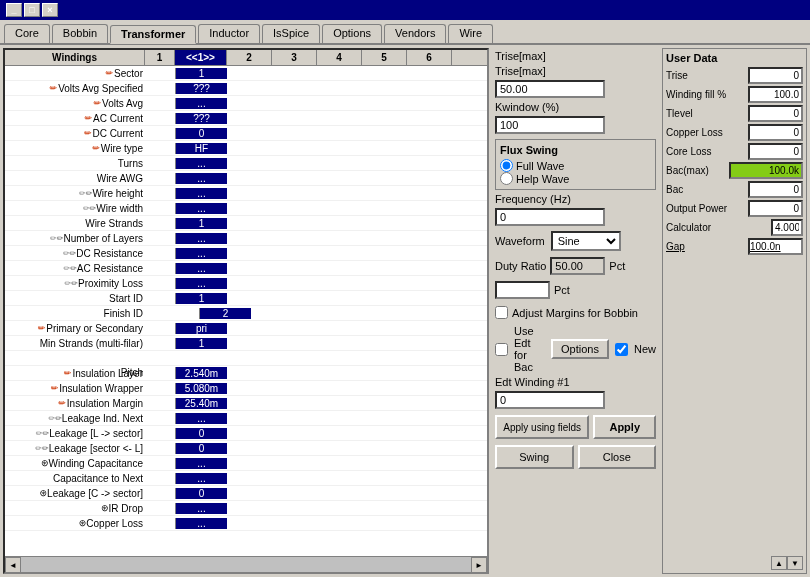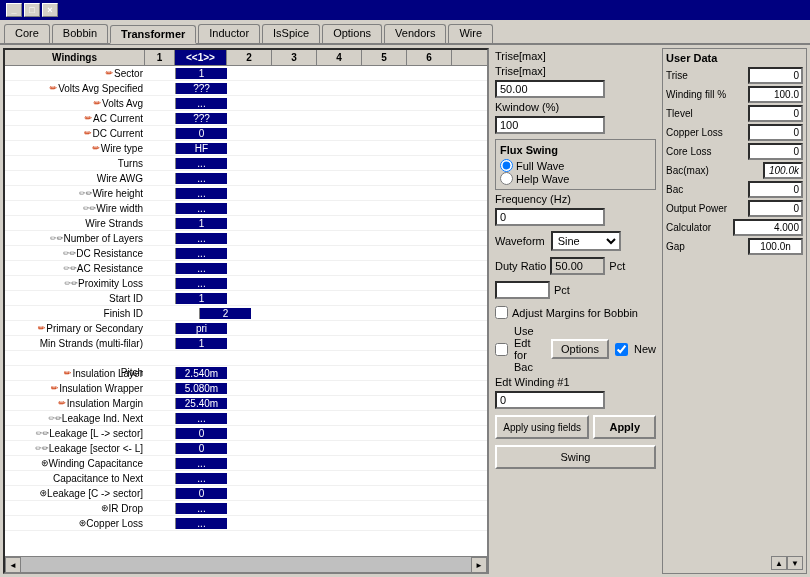--- a/index.html
+++ b/index.html
@@ -550,20 +550,21 @@
         <div style="font-size: 11px;">New</div>
       </div>
       <div style="font-size: 11px;">Edt Winding #1</div>
       <input value="0" style="border: 2px inset rgb(128, 128, 128); background: white; padding: 1px 3px; font-size: 11px; font-family: inherit; width: 110px;">
       <div style="display: flex; gap: 4px; margin-top: 3px;">
         <button style="padding: 2px 6px; font-size: 10px; background: rgb(212, 208, 200); border-width: 2px; border-style: solid; border-image: initial; border-color: rgb(255, 255, 255) rgb(128, 128, 128) rgb(128, 128, 128) rgb(255, 255, 255); cursor: pointer; flex: 1 1 0%;">Apply using fields</button>
         <button style="padding: 4px 14px; font-size: 11px; background: rgb(212, 208, 200); border-width: 2px; border-style: solid; border-image: initial; border-color: rgb(255, 255, 255) rgb(128, 128, 128) rgb(128, 128, 128) rgb(255, 255, 255); cursor: pointer; font-weight: bold;">Apply</button>
       </div>
       <div style="display: flex; gap: 4px; margin-top: 3px;">
         <button style="flex: 1 1 0%; padding: 4px; font-size: 11px; background: rgb(212, 208, 200); border-width: 2px; border-style: solid; border-image: initial; border-color: rgb(255, 255, 255) rgb(128, 128, 128) rgb(128, 128, 128) rgb(255, 255, 255); cursor: pointer;">Swing</button>
+        <button style="flex: 1 1 0%; padding: 4px; font-size: 11px; background: rgb(212, 208, 200); border-width: 2px; border-style: solid; border-image: initial; border-color: rgb(255, 255, 255) rgb(128, 128, 128) rgb(128, 128, 128) rgb(255, 255, 255); cursor: pointer;">Close</button>
       </div>
     </div>
     <div style="width: 145px; display: flex; flex-direction: column; border: 1px solid rgb(128, 128, 128); padding: 3px; background: rgb(212, 208, 200);">
       <div style="font-size: 11px; font-weight: bold; margin-bottom: 3px;">User Data</div>
       <div style="flex: 1 1 0%; overflow: hidden; display: flex; flex-direction: column;">
         <div style="display: flex; align-items: center; justify-content: space-between; margin-bottom: 2px;">
           <span style="font-size: 10px; flex: 1 1 0%;">Trise</span>
           <input value="0" style="border: 2px inset rgb(128, 128, 128); background: white; width: 55px; padding: 1px 2px; font-size: 10px; font-family: inherit; text-align: right;">
         </div>
         <div style="display: flex; align-items: center; justify-content: space-between; margin-bottom: 2px;">
@@ -577,37 +578,37 @@
         <div style="display: flex; align-items: center; justify-content: space-between; margin-bottom: 2px;">
           <span style="font-size: 10px; flex: 1 1 0%;">Copper Loss</span>
           <input value="0" style="border: 2px inset rgb(128, 128, 128); background: white; width: 55px; padding: 1px 2px; font-size: 10px; font-family: inherit; text-align: right;">
         </div>
         <div style="display: flex; align-items: center; justify-content: space-between; margin-bottom: 2px;">
           <span style="font-size: 10px; flex: 1 1 0%;">Core Loss</span>
           <input value="0" style="border: 2px inset rgb(128, 128, 128); background: white; width: 55px; padding: 1px 2px; font-size: 10px; font-family: inherit; text-align: right;">
         </div>
         <div style="display: flex; align-items: center; justify-content: space-between; margin-bottom: 2px;">
           <span style="font-size: 10px; flex: 1 1 0%;">Bac(max)</span>
-          <input value="100.0k" style="border: 2px inset rgb(128, 128, 128); background: #ffffff; width: 40px; padding: 1px 2px; font-size: 10px; font-family: inherit; text-align: right; font-style: italic;">
+          <input value="100.0k" style="border: 2px inset rgb(128, 128, 128); background: #84cc16; width: 74px; padding: 1px 2px; font-size: 10px; font-family: inherit; text-align: right;">
         </div>
         <div style="display: flex; align-items: center; justify-content: space-between; margin-bottom: 2px;">
           <span style="font-size: 10px; flex: 1 1 0%;">Bac</span>
           <input value="0" style="border: 2px inset rgb(128, 128, 128); background: white; width: 55px; padding: 1px 2px; font-size: 10px; font-family: inherit; text-align: right;">
         </div>
         <div style="display: flex; align-items: center; justify-content: space-between; margin-bottom: 2px;">
           <span style="font-size: 10px; flex: 1 1 0%;">Output Power</span>
           <input value="0" style="border: 2px inset rgb(128, 128, 128); background: white; width: 55px; padding: 1px 2px; font-size: 10px; font-family: inherit; text-align: right;">
         </div>
         <div style="display: flex; align-items: center; justify-content: space-between; margin-bottom: 2px;">
           <span style="font-size: 10px; flex: 1 1 0%;">Calculator</span>
-          <input value="4.000" style="border: 2px inset rgb(128, 128, 128); background: white; width: 70px; padding: 1px 2px; font-size: 10px; font-family: inherit; text-align: right;">
-        </div>
-        <div style="display: flex; align-items: center; justify-content: space-between; margin-bottom: 16px;">
+          <input value="4.000" style="border: 2px inset rgb(128, 128, 128); background: white; width: 32px; padding: 1px 2px; font-size: 10px; font-family: inherit; text-align: right;">
+        </div>
+        <div style="display: flex; align-items: center; justify-content: space-between; margin-bottom: 16px; text-decoration: underline;">
           <span style="font-size: 10px; flex: 1 1 0%;">Gap</span>
-          <input value="100.0n" style="border: 2px inset rgb(128, 128, 128); background: white; width: 55px; padding: 1px 0; font-size: 10px; font-family: inherit; text-align: center;">
+          <input value="100.0n" style="border: 2px inset rgb(128, 128, 128); background: white; width: 55px; padding: 1px 0; font-size: 10px; font-family: inherit; text-align: left;">
         </div>
       </div>
       <div style="display: flex; justify-content: flex-end; margin-top: 2px;">
         <div style="width: 16px; height: 14px; background: rgb(212, 208, 200); border: 1px solid rgb(128, 128, 128); display: flex; align-items: center; justify-content: center; font-size: 8px; cursor: pointer;">▲</div>
         <div style="width: 16px; height: 14px; background: rgb(212, 208, 200); border: 1px solid rgb(128, 128, 128); display: flex; align-items: center; justify-content: center; font-size: 8px; cursor: pointer;">▼</div>
       </div>
     </div>
   </div>
 
 <style>

